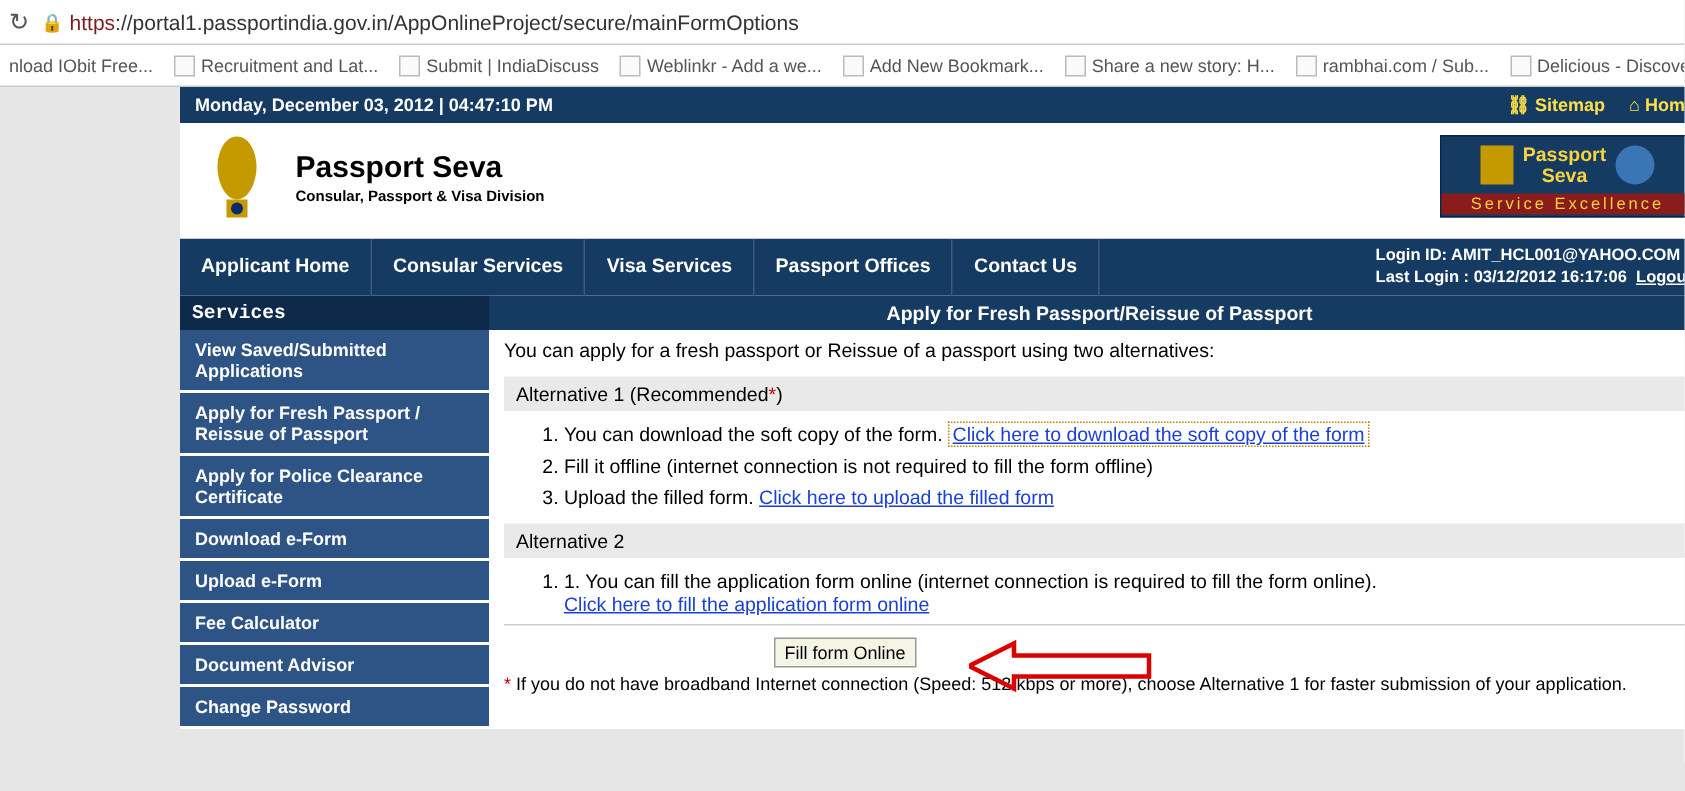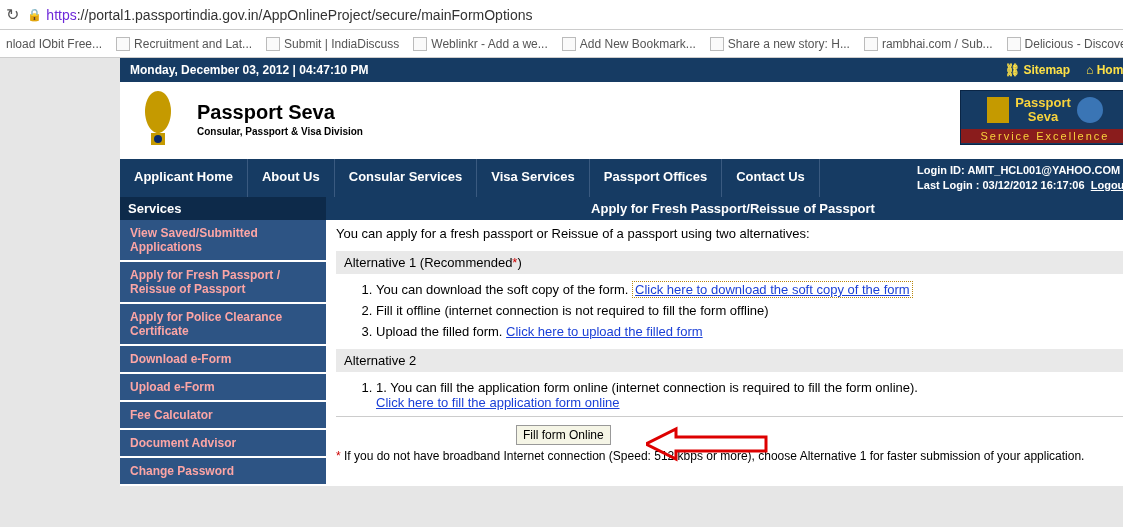--- a/index.html
+++ b/index.html
@@ -14,21 +14,21 @@
     background: #fff;
     height: 30px;
     display: flex;
     align-items: center;
     padding: 0 6px;
     border-bottom: 1px solid #ccc;
   }
   .reload-icon { color:#555; font-size:16px; margin-right:8px; }
   .lock-icon { color:#2a8a2a; font-size:12px; margin-right:4px; }
   .url-bar { font-size:14px; color:#333; }
-  .url-https { color:#6d28d9; }
+  .url-https { color:#7f1d1d; }
   .bookmarks-bar {
     background:#fff;
     height:28px;
     display:flex;
     align-items:center;
     padding:0 6px;
     border-bottom:1px solid #ccc;
     gap:14px;
     white-space:nowrap;
     overflow:hidden;
@@ -116,24 +116,25 @@
   }
   .nav-login a { color:#fff; text-decoration:underline; }
   .content { display:flex; }
   .sidebar { width:206px; }
   .sidebar-header {
     background:#0d2a4a;
     color:#fff;
     font-weight:bold;
     font-size:13px;
     padding:4px 8px;
+    font-family:Liberation Mono, monospace;
   }
   .sidebar-item {
     background:#2d5484;
-    color:#fca5a5;
+    color:#ffffff;
     padding:6px 10px;
     border-bottom:2px solid #fff;
     font-size:12px;
     font-weight:bold;
   }
   .main { flex:1; }
   .main-header {
     background:#163b63;
     color:#fff;
     font-weight:bold;
@@ -244,21 +245,20 @@
         <div class="logo-small"></div>
         <div class="pstext"><span>Passport</span><br><span>Seva</span></div>
         <div class="globe"></div>
       </div>
       <div class="row2">Service Excellence</div>
     </div>
   </div>
 
   <div class="nav">
     <div class="nav-item">Applicant Home</div>
-    <div class="nav-item">About Us</div>
     <div class="nav-item">Consular Services</div>
     <div class="nav-item">Visa Services</div>
     <div class="nav-item">Passport Offices</div>
     <div class="nav-item">Contact Us</div>
     <div class="nav-login">
       <div><span>Login ID: </span><span>AMIT_HCL001@YAHOO.COM</span></div>
       <div><span>Last Login : </span><span>03/12/2012 16:17:06</span>&nbsp;&nbsp;<a href="#">Logout</a></div>
     </div>
   </div>
 

